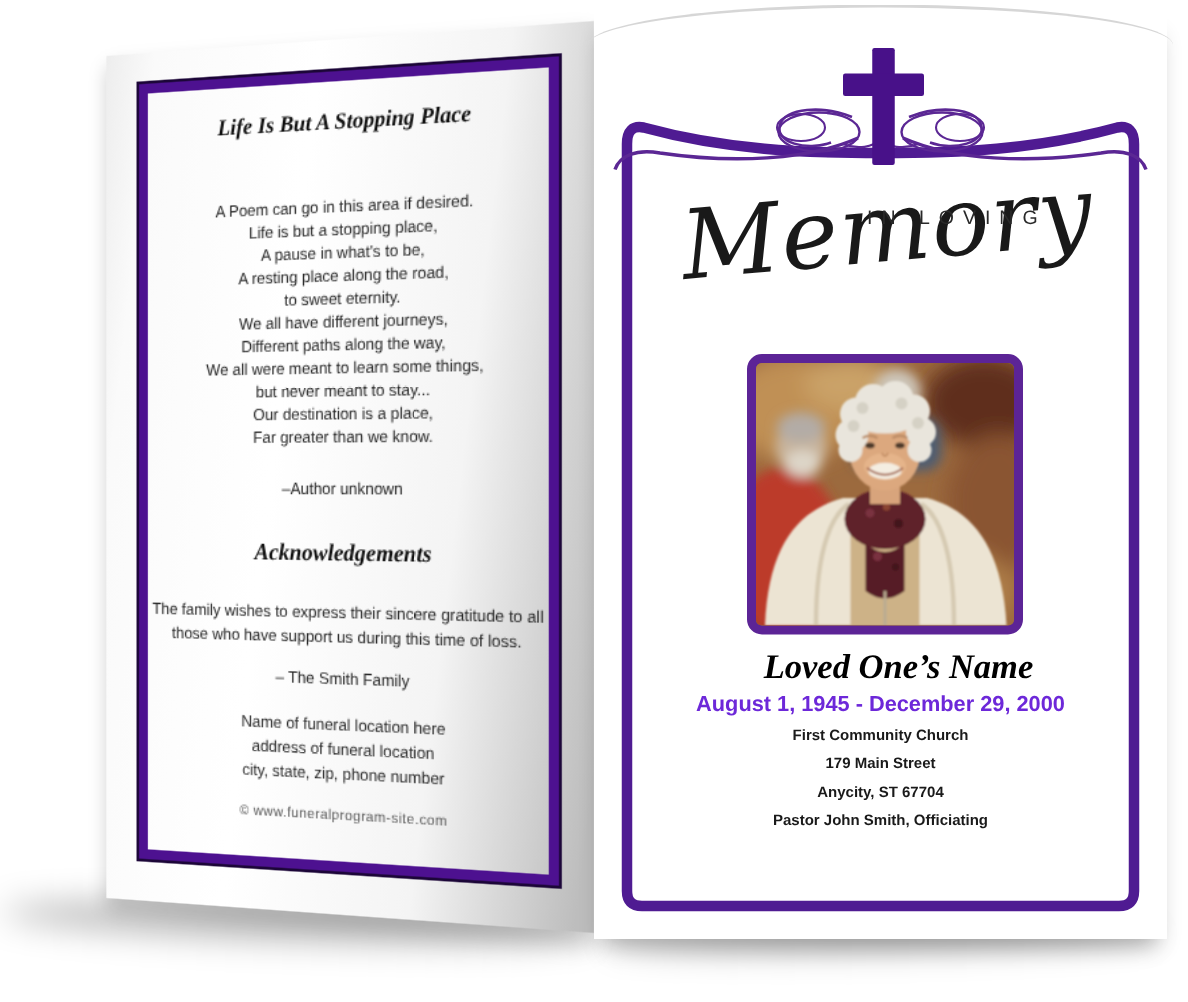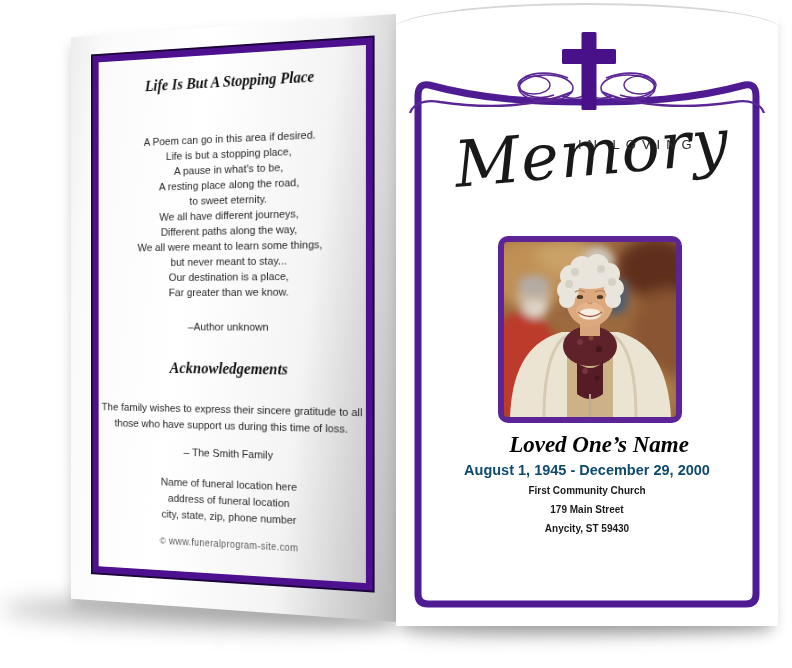--- a/index.html
+++ b/index.html
@@ -40,21 +40,21 @@
   .rp-heading{position:absolute;top:106px;left:0;width:100%;height:112px;}
   .memory{position:absolute;left:58px;top:2px;font-family:"DejaVu Serif", serif;font-style:italic;
     font-size:64px;color:#191919;transform:rotate(-5deg);letter-spacing:1px;white-space:nowrap;}
   .inloving{position:absolute;left:182px;top:23px;font-size:13px;letter-spacing:6px;color:#2a2a2a;}
   .photo-frame{position:absolute;left:102px;top:228px;width:184px;height:187px;box-sizing:border-box;
     border:6px solid #5c2496;border-radius:10px;overflow:hidden;background:#9c6a3e;}
   .photo-frame svg{display:block;width:100%;height:100%;}
   .rp-text{position:absolute;top:424px;left:0;width:100%;text-align:center;color:#111;}
   .loved-name{font-family:"Liberation Serif", serif;font-weight:bold;font-style:italic;
     font-size:23px;color:#000;padding-left:24px;}
-  .dates{margin-top:4px;font-weight:bold;font-size:14.5px;color:#0c4a6e;}
+  .dates{margin-top:4px;font-weight:bold;font-size:14.5px;color:#6d28d9;}
   .detail{margin-top:6px;font-weight:bold;font-size:10px;line-height:13px;color:#1a1a1a;}
 </style>
 </head>
 <body>
 
 <div id="stage">
 
   <div class="shadow-under-left"></div>
   <div class="shadow-under-right"></div>
 
@@ -199,17 +199,18 @@
           <line x1="86" y1="152" x2="86" y2="175" stroke="#b9ac92" stroke-width="2"></line>
         </g>
       </svg>
     </div>
 
     <div class="rp-text">
       <div class="loved-name">Loved One’s Name</div>
       <div class="dates">August 1, 1945 - December 29, 2000</div>
       <div class="detail">First Community Church</div>
       <div class="detail">179 Main Street</div>
-      <div class="detail">Anycity, ST 59430</div>
+      <div class="detail">Anycity, ST 67704</div>
+      <div class="detail">Pastor John Smith, Officiating</div>
     </div>
   </div>
 
 </div>
 
 </body></html>

